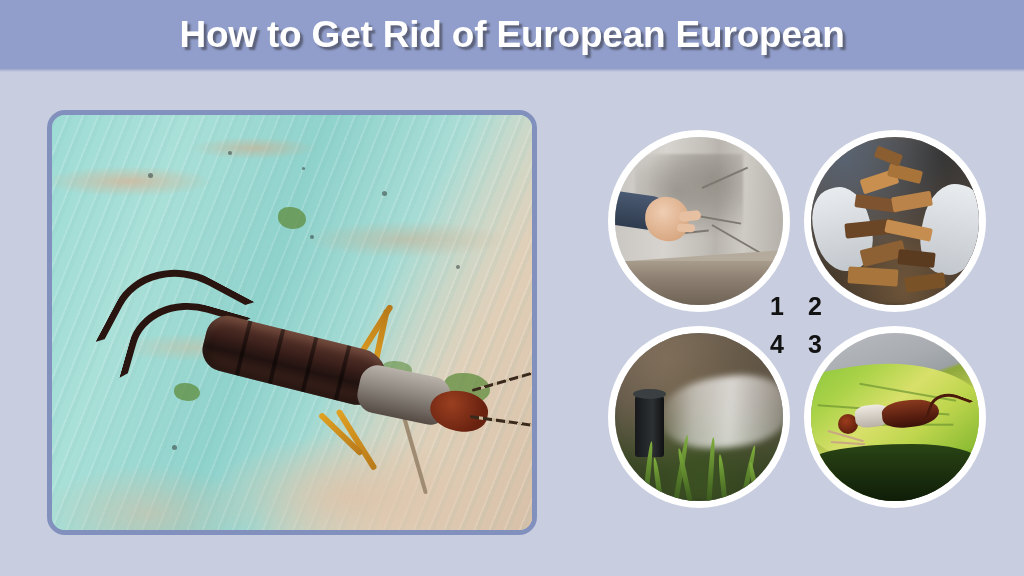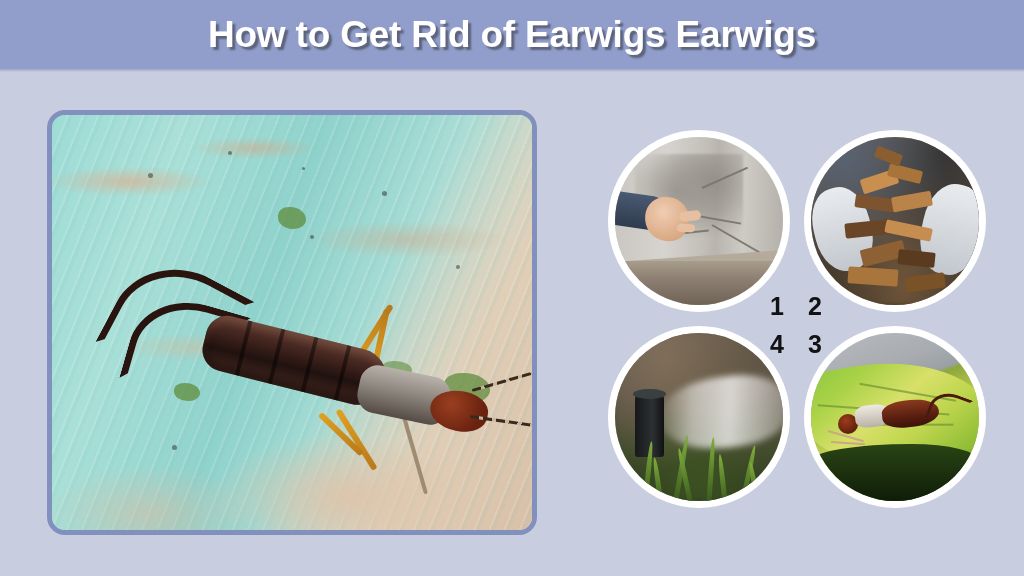--- a/index.html
+++ b/index.html
@@ -309,21 +309,21 @@
   }
   #step-number-1{ left:770px; top:294px; }
   #step-number-2{ left:808px; top:294px; }
   #step-number-4{ left:770px; top:332px; }
   #step-number-3{ left:808px; top:332px; }
 </style>
 </head>
 <body>
 
 <div id="header-banner">
-  <div id="page-title">How to Get Rid of Earwigs Earwigs</div>
+  <div id="page-title">How to Get Rid of European European</div>
 </div>
 
 <div id="hero-photo-frame">
   <div class="hero-canvas">
     <div class="wood-base"></div>
     <div class="wood-grain"></div>
     <div class="wood-wear"></div>
 
     <div class="speck" style="left:96px;top:58px;width:5px;height:5px;"></div>
     <div class="speck" style="left:176px;top:36px;width:4px;height:4px;"></div>

